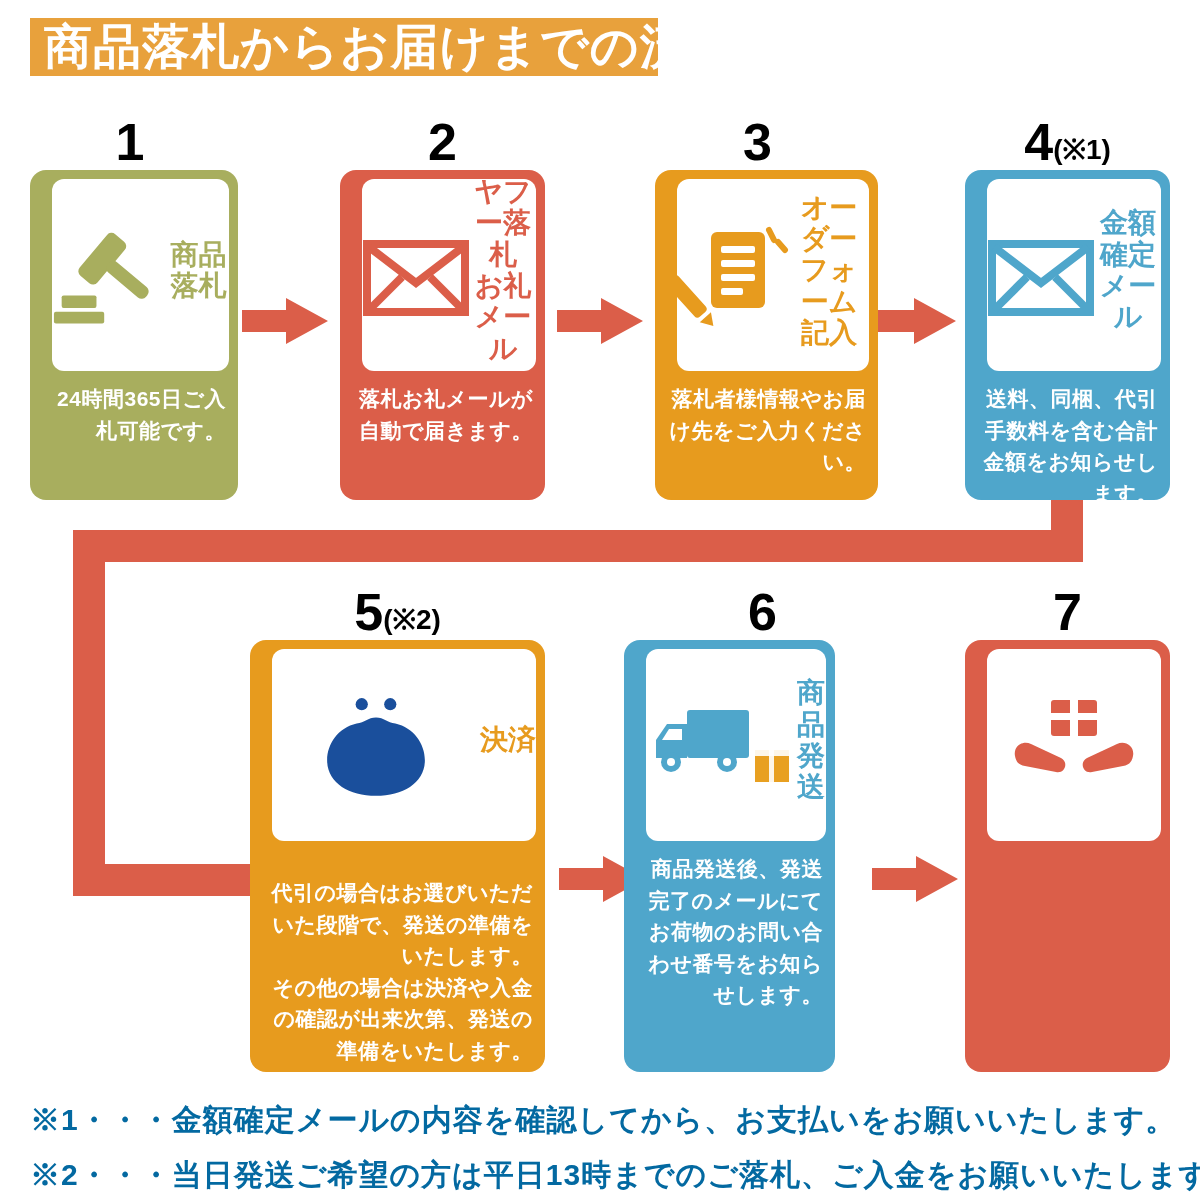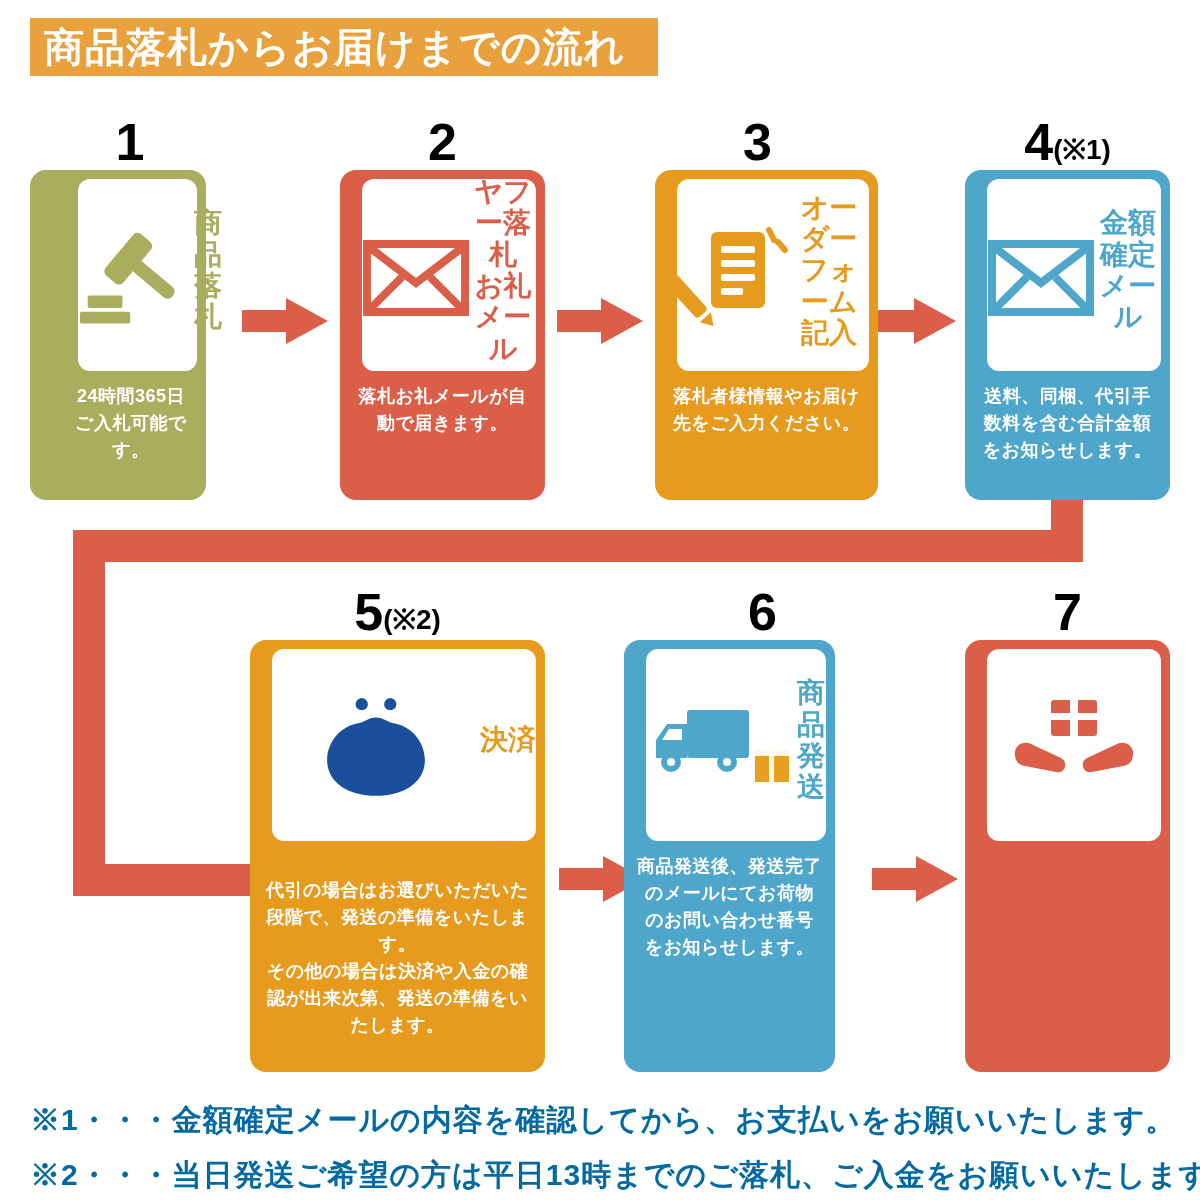--- a/index.html
+++ b/index.html
@@ -8,21 +8,21 @@
     position:relative;
     background:#ffffff;
     font-family:"Liberation Sans", sans-serif;
     overflow:hidden;
   }
   .banner {
     position:absolute; left:30px; top:18px; width:628px; height:58px;
     display:flex; align-items:center; padding-left:14px;
   }
   .banner-title {
-    color:#ffffff; font-size:40px; font-weight:700; letter-spacing:1px; white-space:nowrap;
+    color:#ffffff; font-size:48px; font-weight:700; letter-spacing:1px; white-space:nowrap;
   }
   .step-number {
     position:absolute; height:60px;
     display:flex; align-items:flex-end; justify-content:center;
     color:#000; font-weight:700;
   }
   .step-number .num { font-size:52px; line-height:1; }
   .step-number .suffix { font-size:28px; line-height:1; margin-bottom:4px; font-weight:700; }
   .card {
     position:absolute; border-radius:16px;
@@ -38,22 +38,22 @@
   }
   .card-icon {
     flex:1; display:flex; align-items:center; justify-content:center;
     color:var(--accent,#999); padding-top:6px;
   }
   .card-title {
     color:var(--accent,#999); font-weight:700; font-size:28px;
     text-align:center; line-height:1.12; padding-bottom:10px; white-space:pre-line;
   }
   .card-body {
-    padding:12px 12px; color:#fff; font-weight:700; font-size:18px;
-    line-height:1.5; white-space:pre-line; letter-spacing:0.5px; text-align:center;
+    padding:12px 12px; color:#fff; font-weight:700; font-size:21px;
+    line-height:1.5; white-space:pre-line; letter-spacing:0.5px; text-align:right;
   }
   .arrow { position:absolute; z-index:1; }
   .connector { position:absolute; z-index:0; }
   .note {
     position:absolute; left:30px; color:#0369a1;
     font-size:30px; font-weight:600; letter-spacing:1px; white-space:nowrap;
   }
 </style>
 </head>
 <body>
@@ -77,21 +77,21 @@
 </div>
 <div class="step-number" style="left:655px; width:205px; top:108px;">
   <span class="num">3</span>
     <span class="suffix"></span>
 </div>
 <div class="step-number" style="left:965px; width:205px; top:108px;">
   <span class="num">4</span>
     <span class="suffix">(※1)</span>
 </div>
 
-<div class="card row1" style="left: 30px; width: 176px; padding-left: 26px; --accent: #A8AE5E;">
+<div class="card row1" style="left: 30px; width: 208px; --accent: #A8AE5E;">
   <div class="panel">
     <div class="card-icon">
       <svg width="116" height="100" viewBox="0 0 120 100">
         <g fill="currentColor">
           <g transform="rotate(40 52 30)">
             <rect x="40" y="2" width="24" height="56" rx="6"></rect>
             <rect x="60" y="23" width="52" height="14" rx="6"></rect>
           </g>
           <rect x="10" y="68" width="36" height="13" rx="2"></rect>
           <rect x="2" y="85" width="52" height="12" rx="2"></rect>

